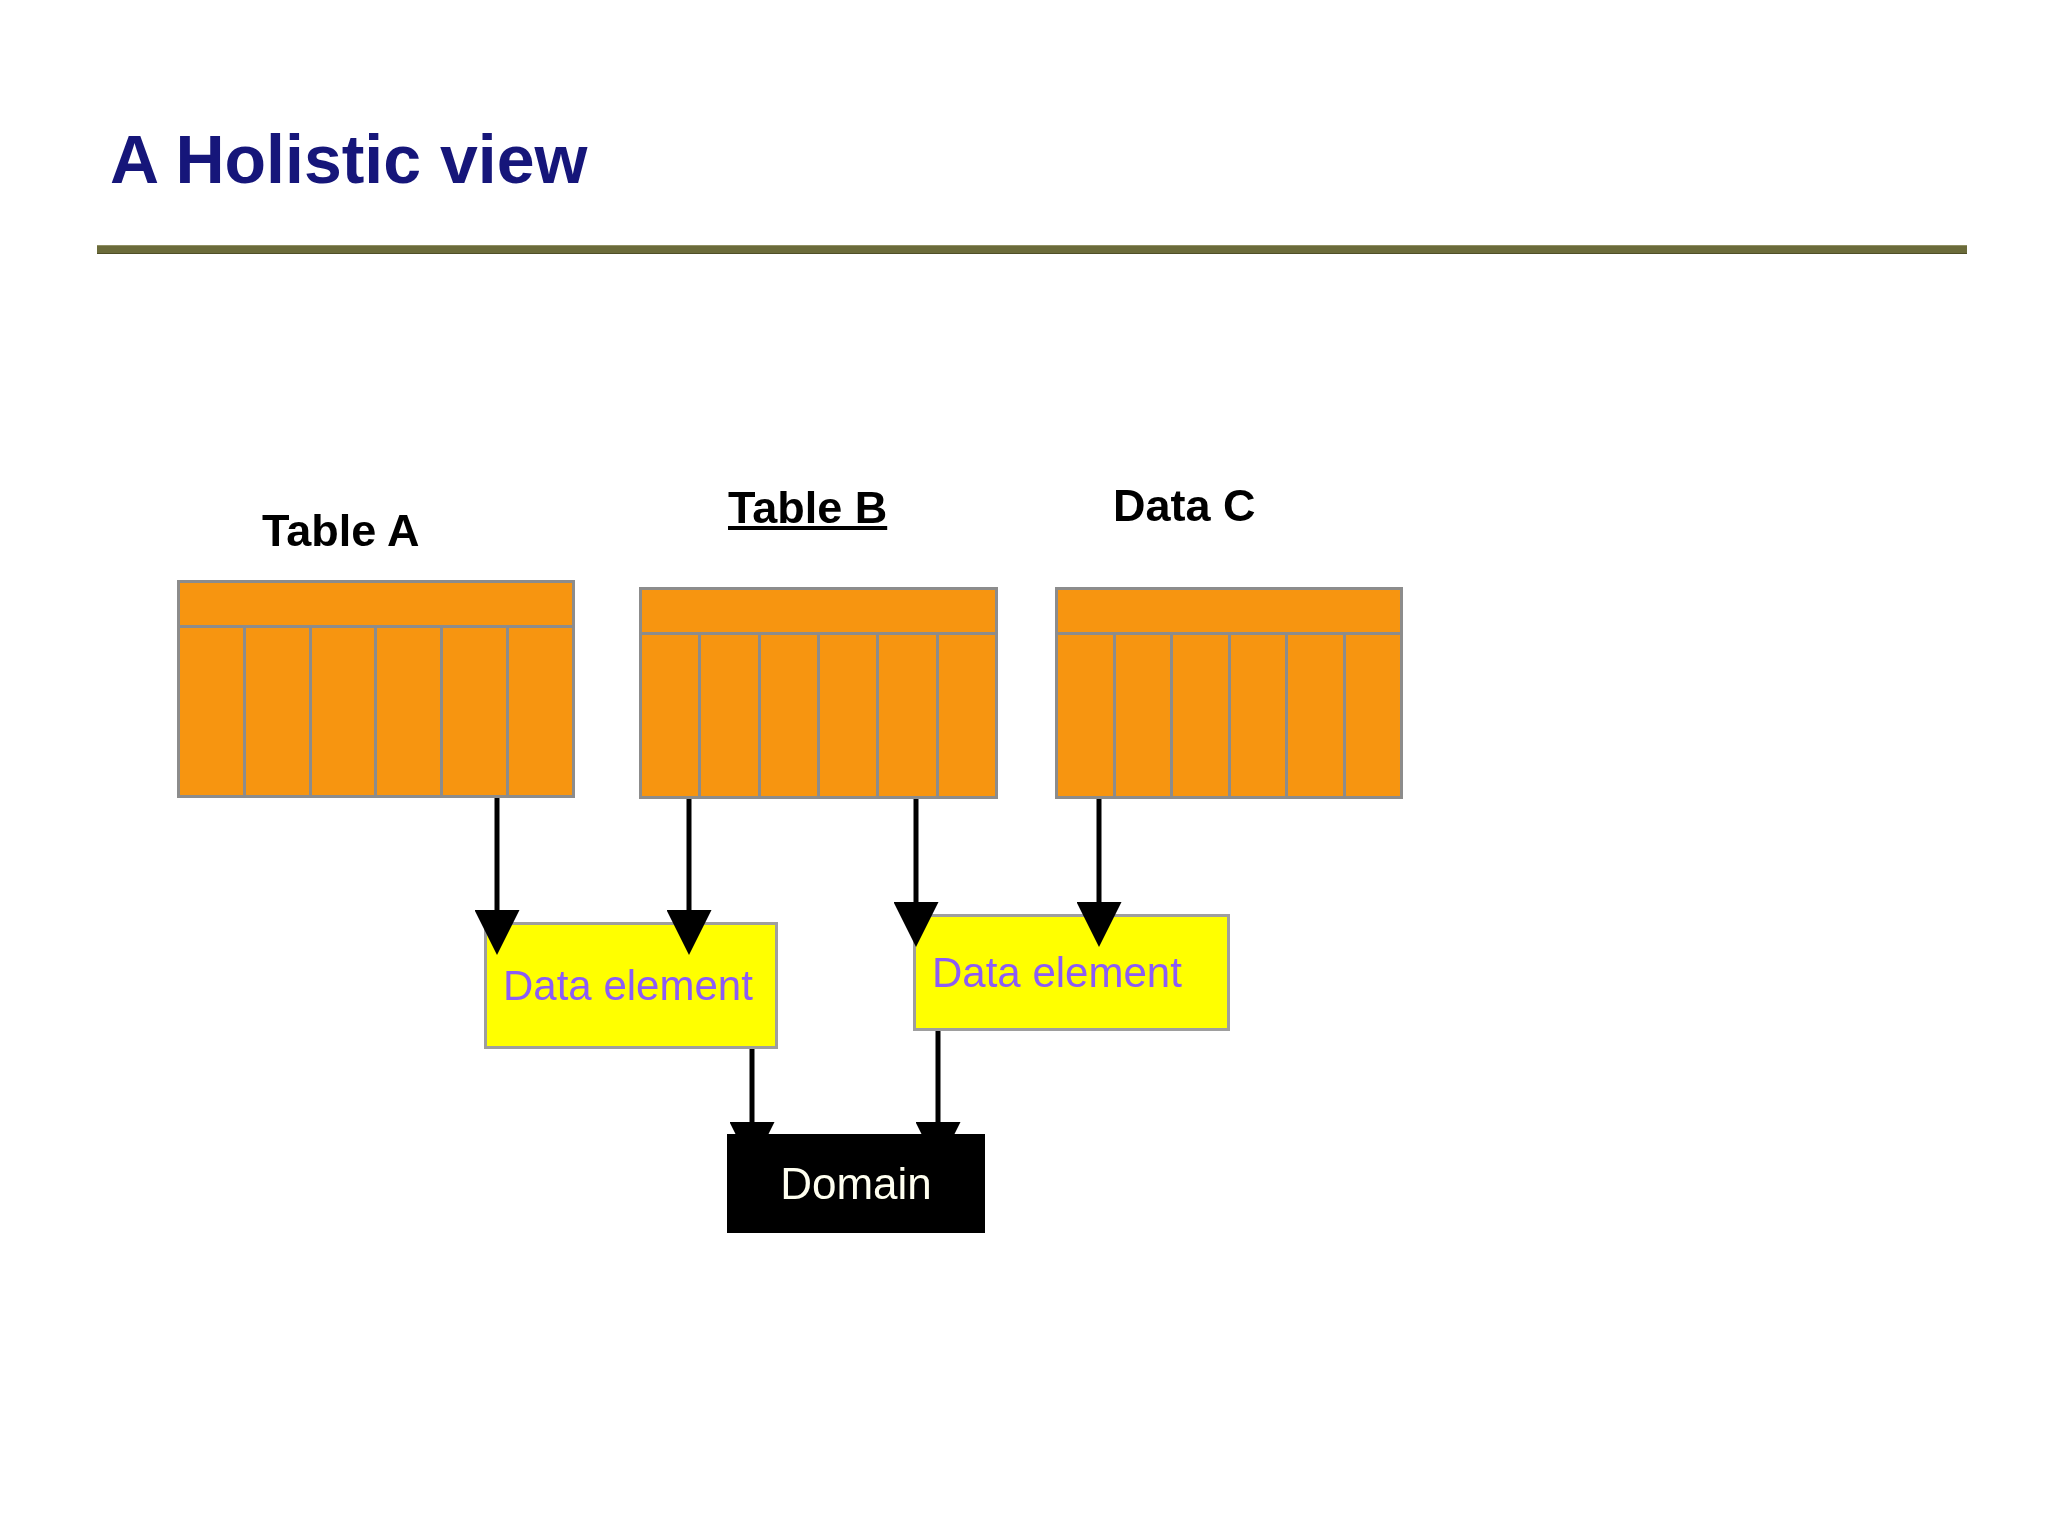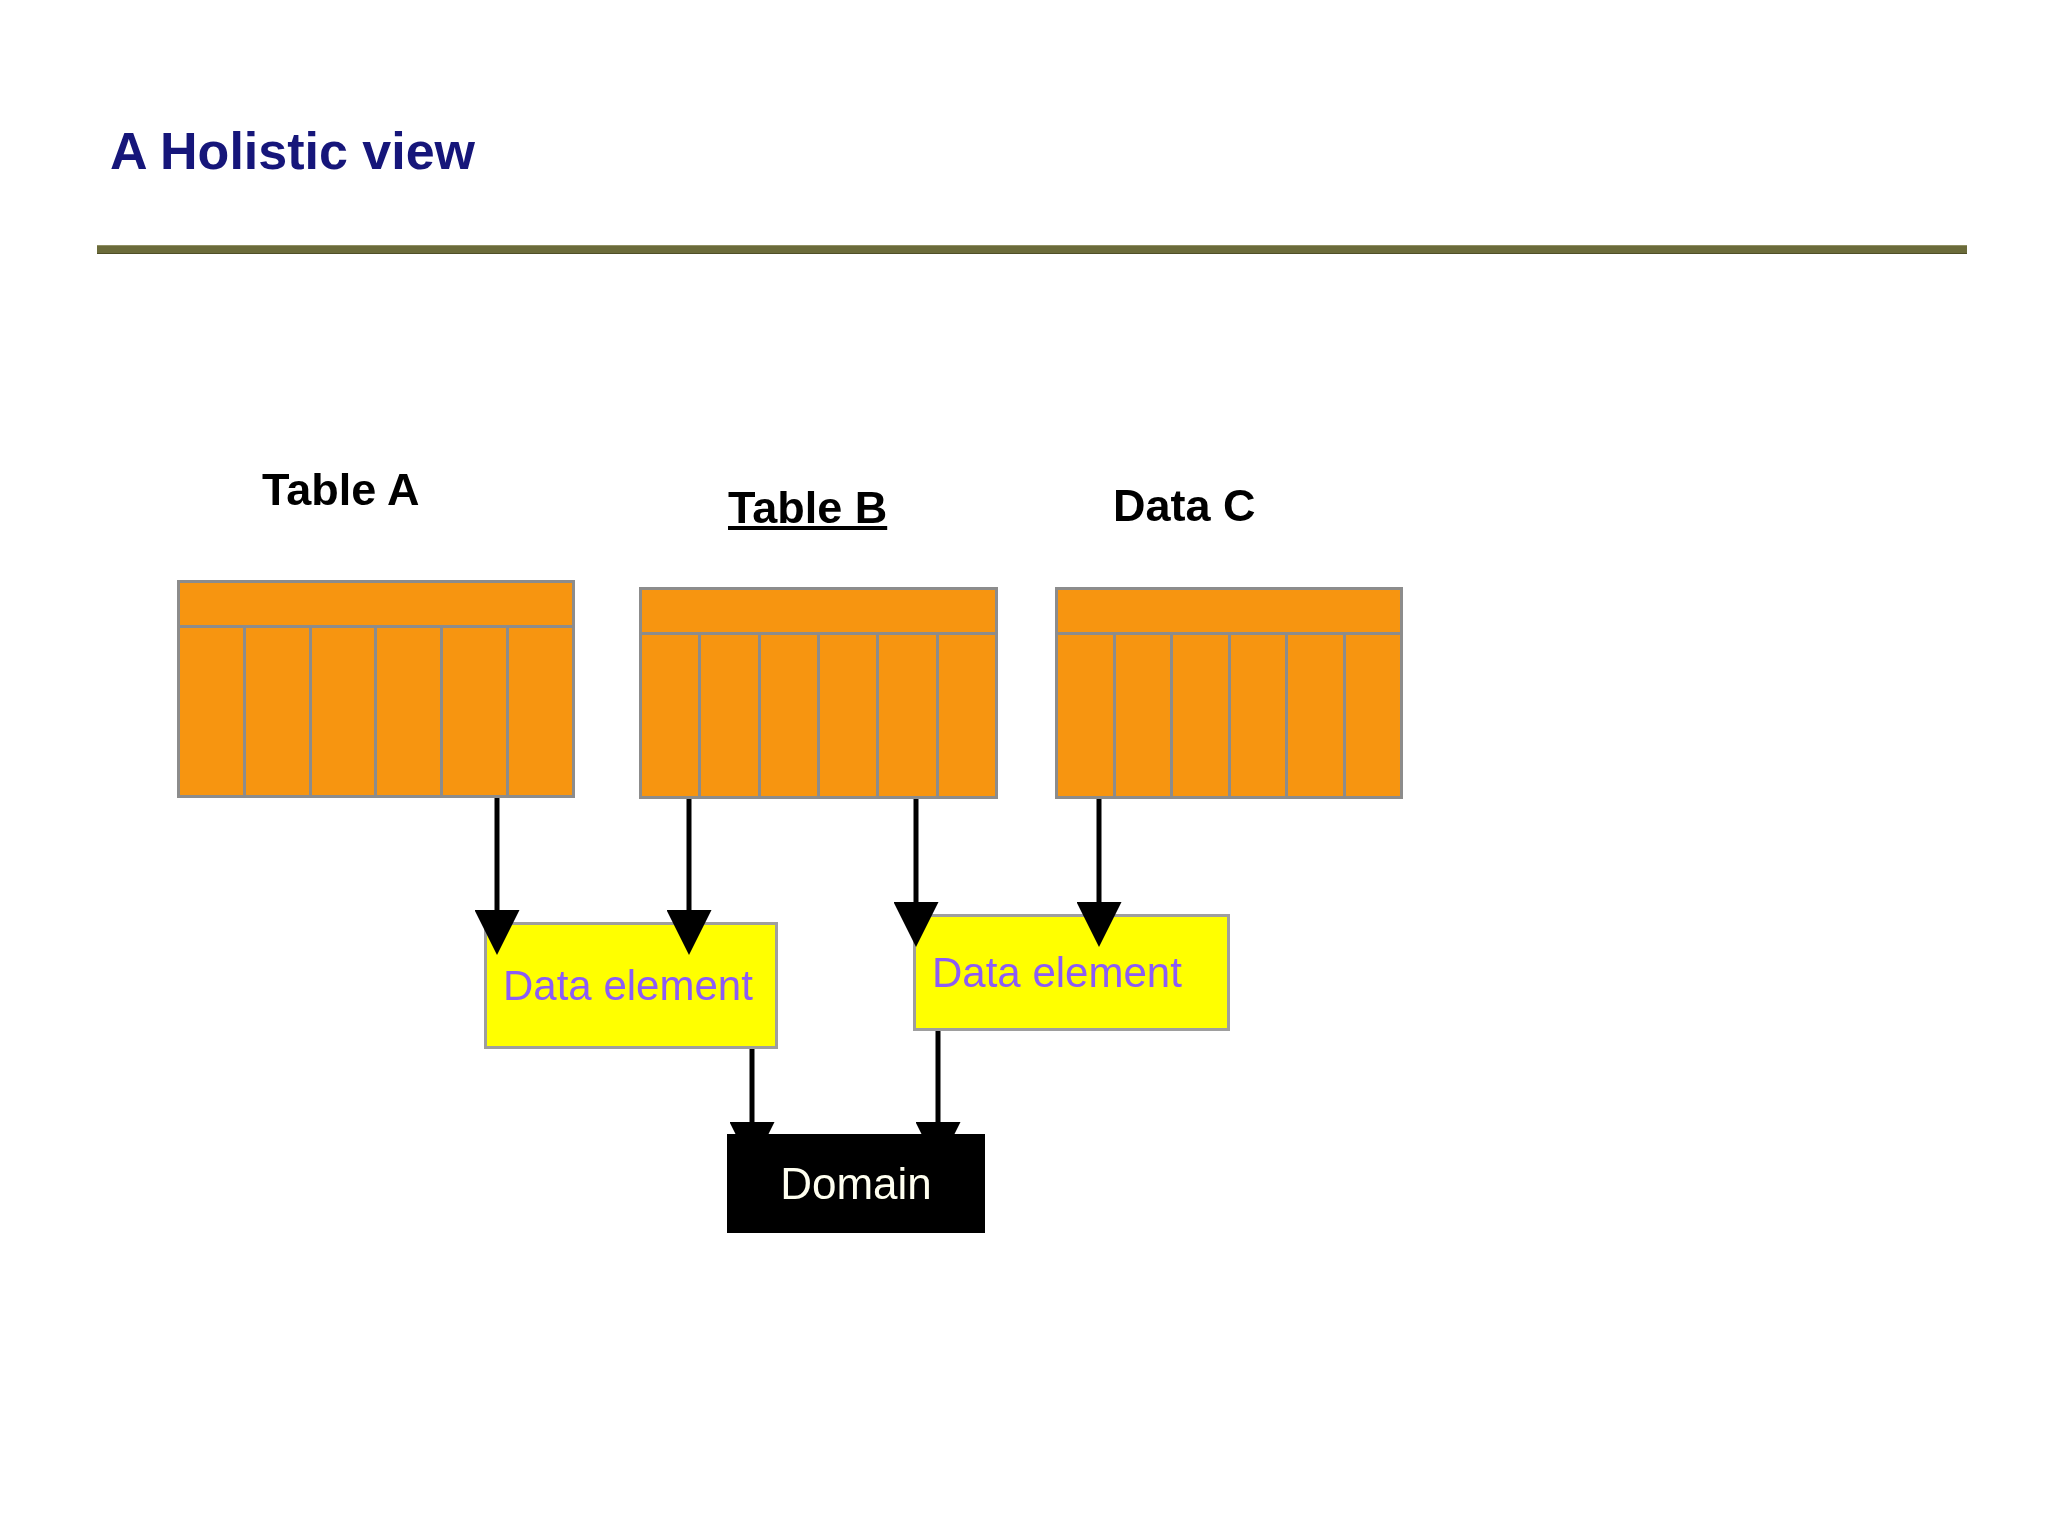--- a/index.html
+++ b/index.html
@@ -17,21 +17,21 @@
     height: 1535px;
     background: #ffffff;
     overflow: hidden;
   }
 
   
   .slide-title {
     position: absolute;
     left: 110px;
     top: 125px;
-    font-size: 52px;
+    font-size: 68px;
     font-weight: bold;
     color: #16167A;
     letter-spacing: 0px;
     white-space: nowrap;
     line-height: 1.0;
   }
   .title-rule {
     position: absolute;
     left: 97px;
     top: 245px;
@@ -130,21 +130,21 @@
 </style>
 </head>
 <body>
 
 <div class="slide">
 
   <div class="slide-title">A Holistic view</div>
 
   <div class="title-rule"></div>
 
-  <div class="table-label" style="left:262px; top:467px;">Table A</div>
+  <div class="table-label" style="left:262px; top:508px;">Table A</div>
   <div class="table-label" style="left:728px; top:485px;text-decoration:underline;">Table B</div>
   <div class="table-label" style="left:1113px; top:483px;">Data C</div>
 
   <div class="table-shape" style="left:177px; top:580px; width:398px; height:218px;">
     <div class="table-header-band" style="height:45px;"></div>
     <div class="table-cols">
       <div class="table-col"></div>
       <div class="table-col"></div>
       <div class="table-col"></div>
       <div class="table-col"></div>

